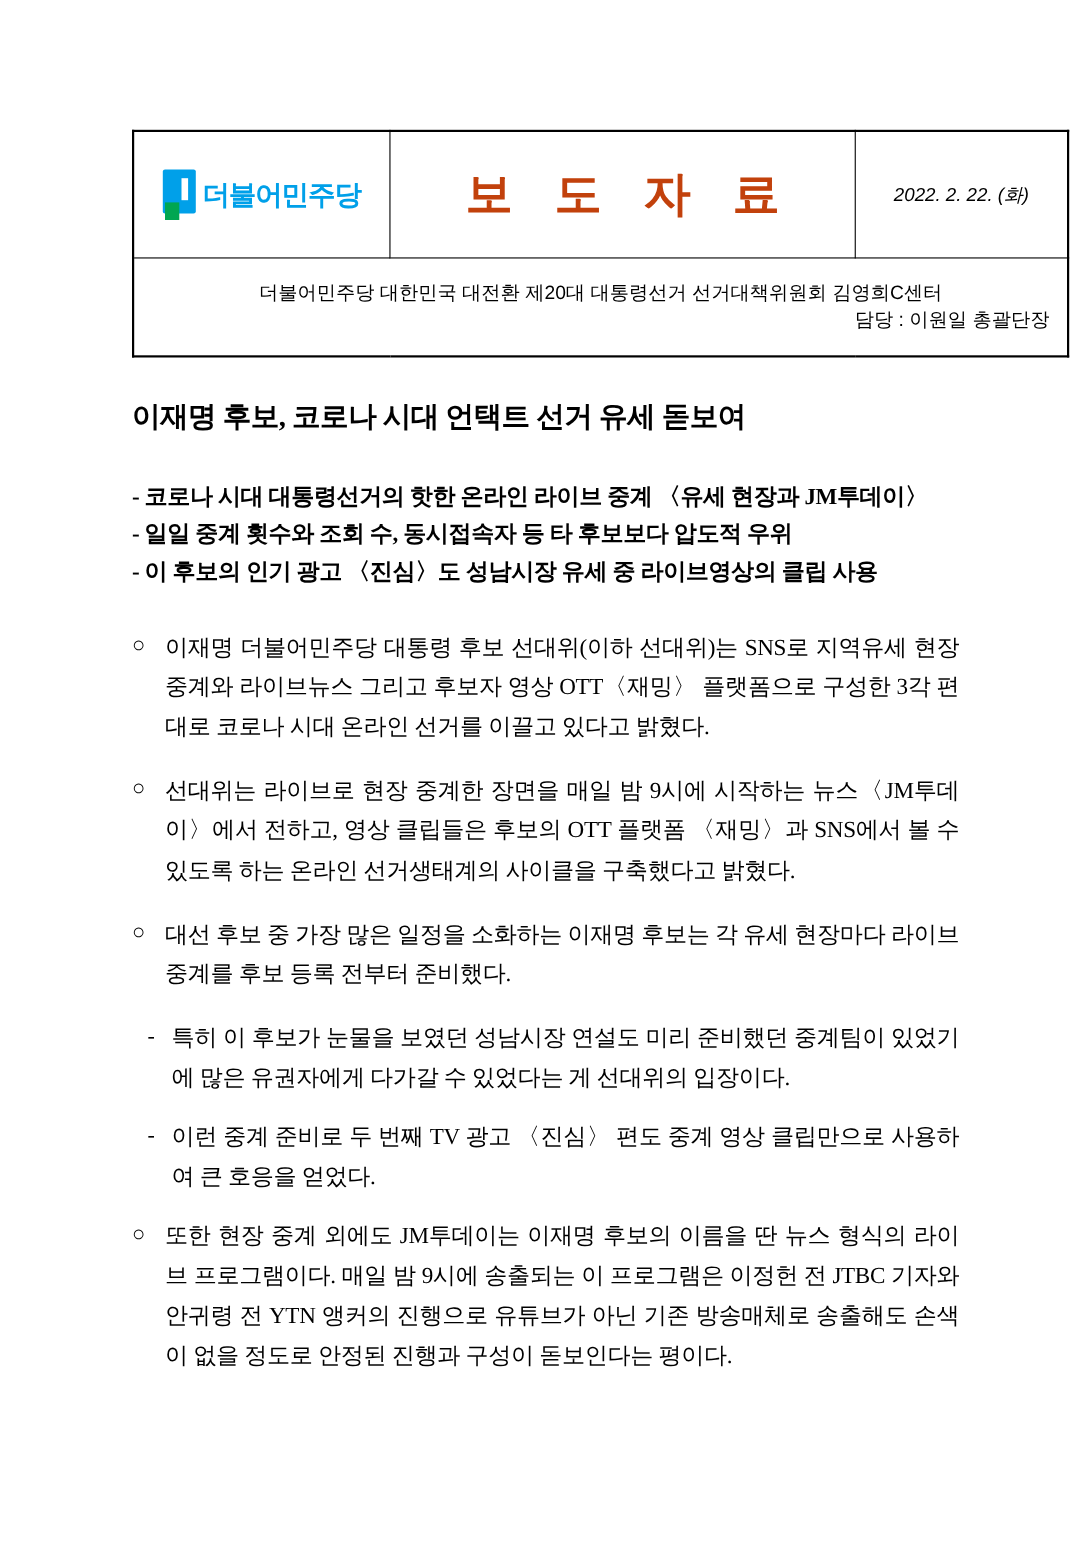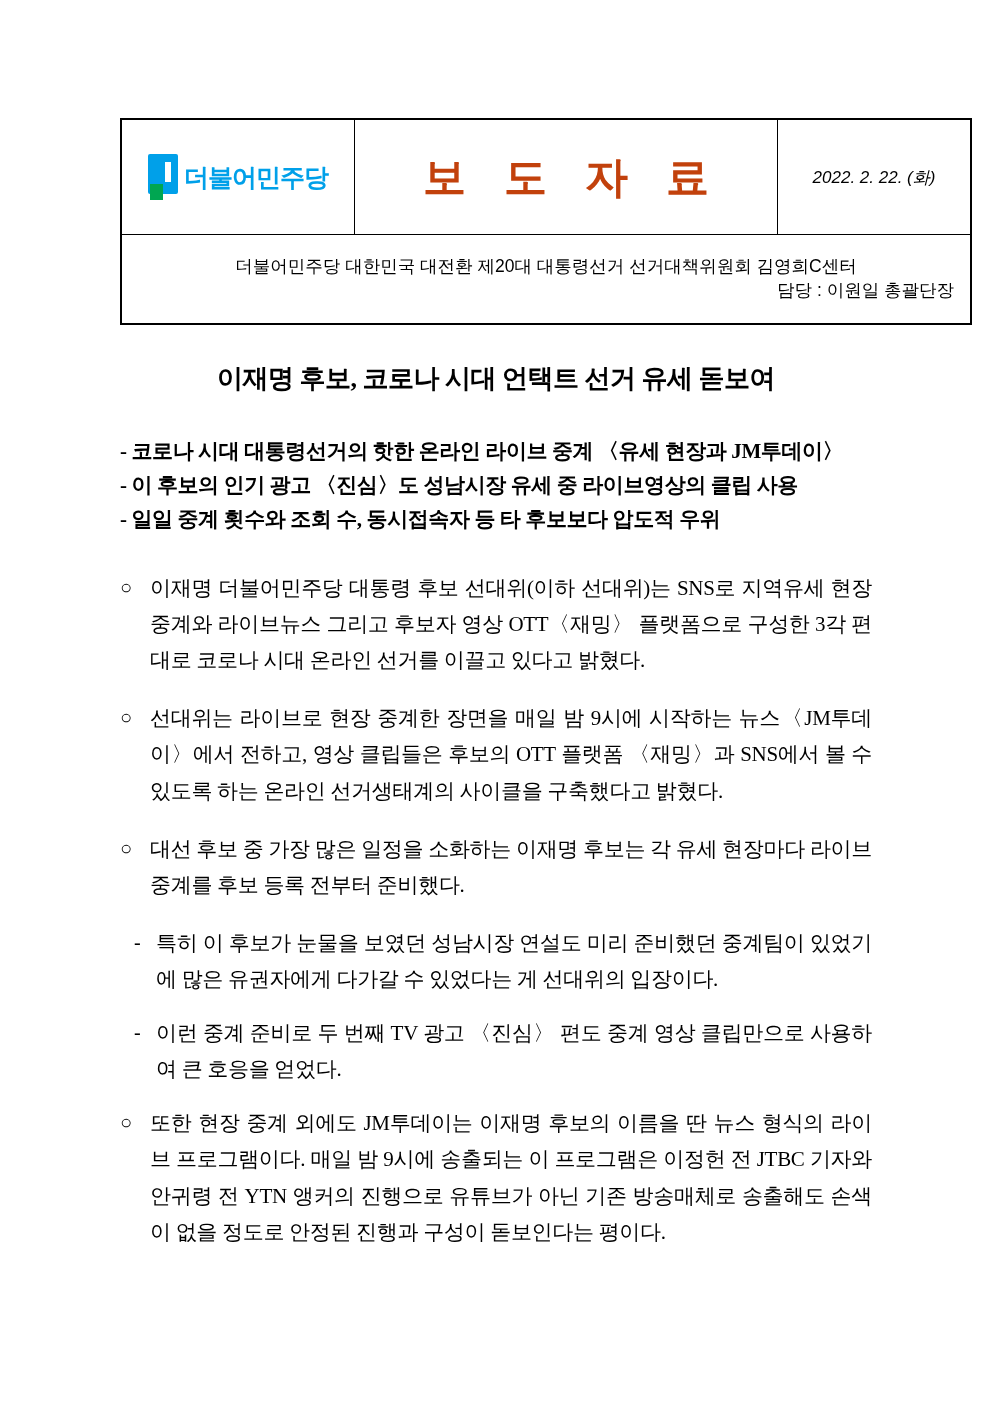--- a/index.html
+++ b/index.html
@@ -120,21 +120,20 @@
     font-weight: bold;
     font-size: 25px;
     color: #00a0e9;
     letter-spacing: -1px;
     line-height: 1;
   }
 
   
   .headline {
     margin-top: 36px;
-    text-align: center;
     font-family: "Liberation Serif", serif;
     font-weight: bold;
     font-size: 26px;
     letter-spacing: -0.5px;
   }
   .subheadline {
     margin-top: 14px;
     text-align: center;
     font-family: "Liberation Serif", serif;
     font-weight: bold;
@@ -217,22 +216,22 @@
         <div class="contact-line">담당 : 이원일 총괄단장</div>
       </td>
     </tr>
   </tbody>
     </table>
 
   <div class="headline">이재명 후보, 코로나 시대 언택트 선거 유세 돋보여</div>
 
   <div class="summary">
     <div class="summary-item">- 코로나 시대 대통령선거의 핫한 온라인 라이브 중계 〈유세 현장과 JM투데이〉</div>
+    <div class="summary-item">- 일일 중계 횟수와 조회 수, 동시접속자 등 타 후보보다 압도적 우위</div>
     <div class="summary-item">- 이 후보의 인기 광고 〈진심〉도 성남시장 유세 중 라이브영상의 클립 사용</div>
-    <div class="summary-item">- 일일 중계 횟수와 조회 수, 동시접속자 등 타 후보보다 압도적 우위</div>
   </div>
 
   <div class="body">
 
     <div class="para">
       <div class="marker">○</div>
       <div class="text">이재명 더불어민주당 대통령 후보 선대위(이하 선대위)는 SNS로 지역유세 현장 중계와 라이브뉴스 그리고 후보자 영상 OTT〈재밍〉 플랫폼으로 구성한 3각 편대로 코로나 시대 온라인 선거를 이끌고 있다고 밝혔다.</div>
     </div>
 
     <div class="para">

